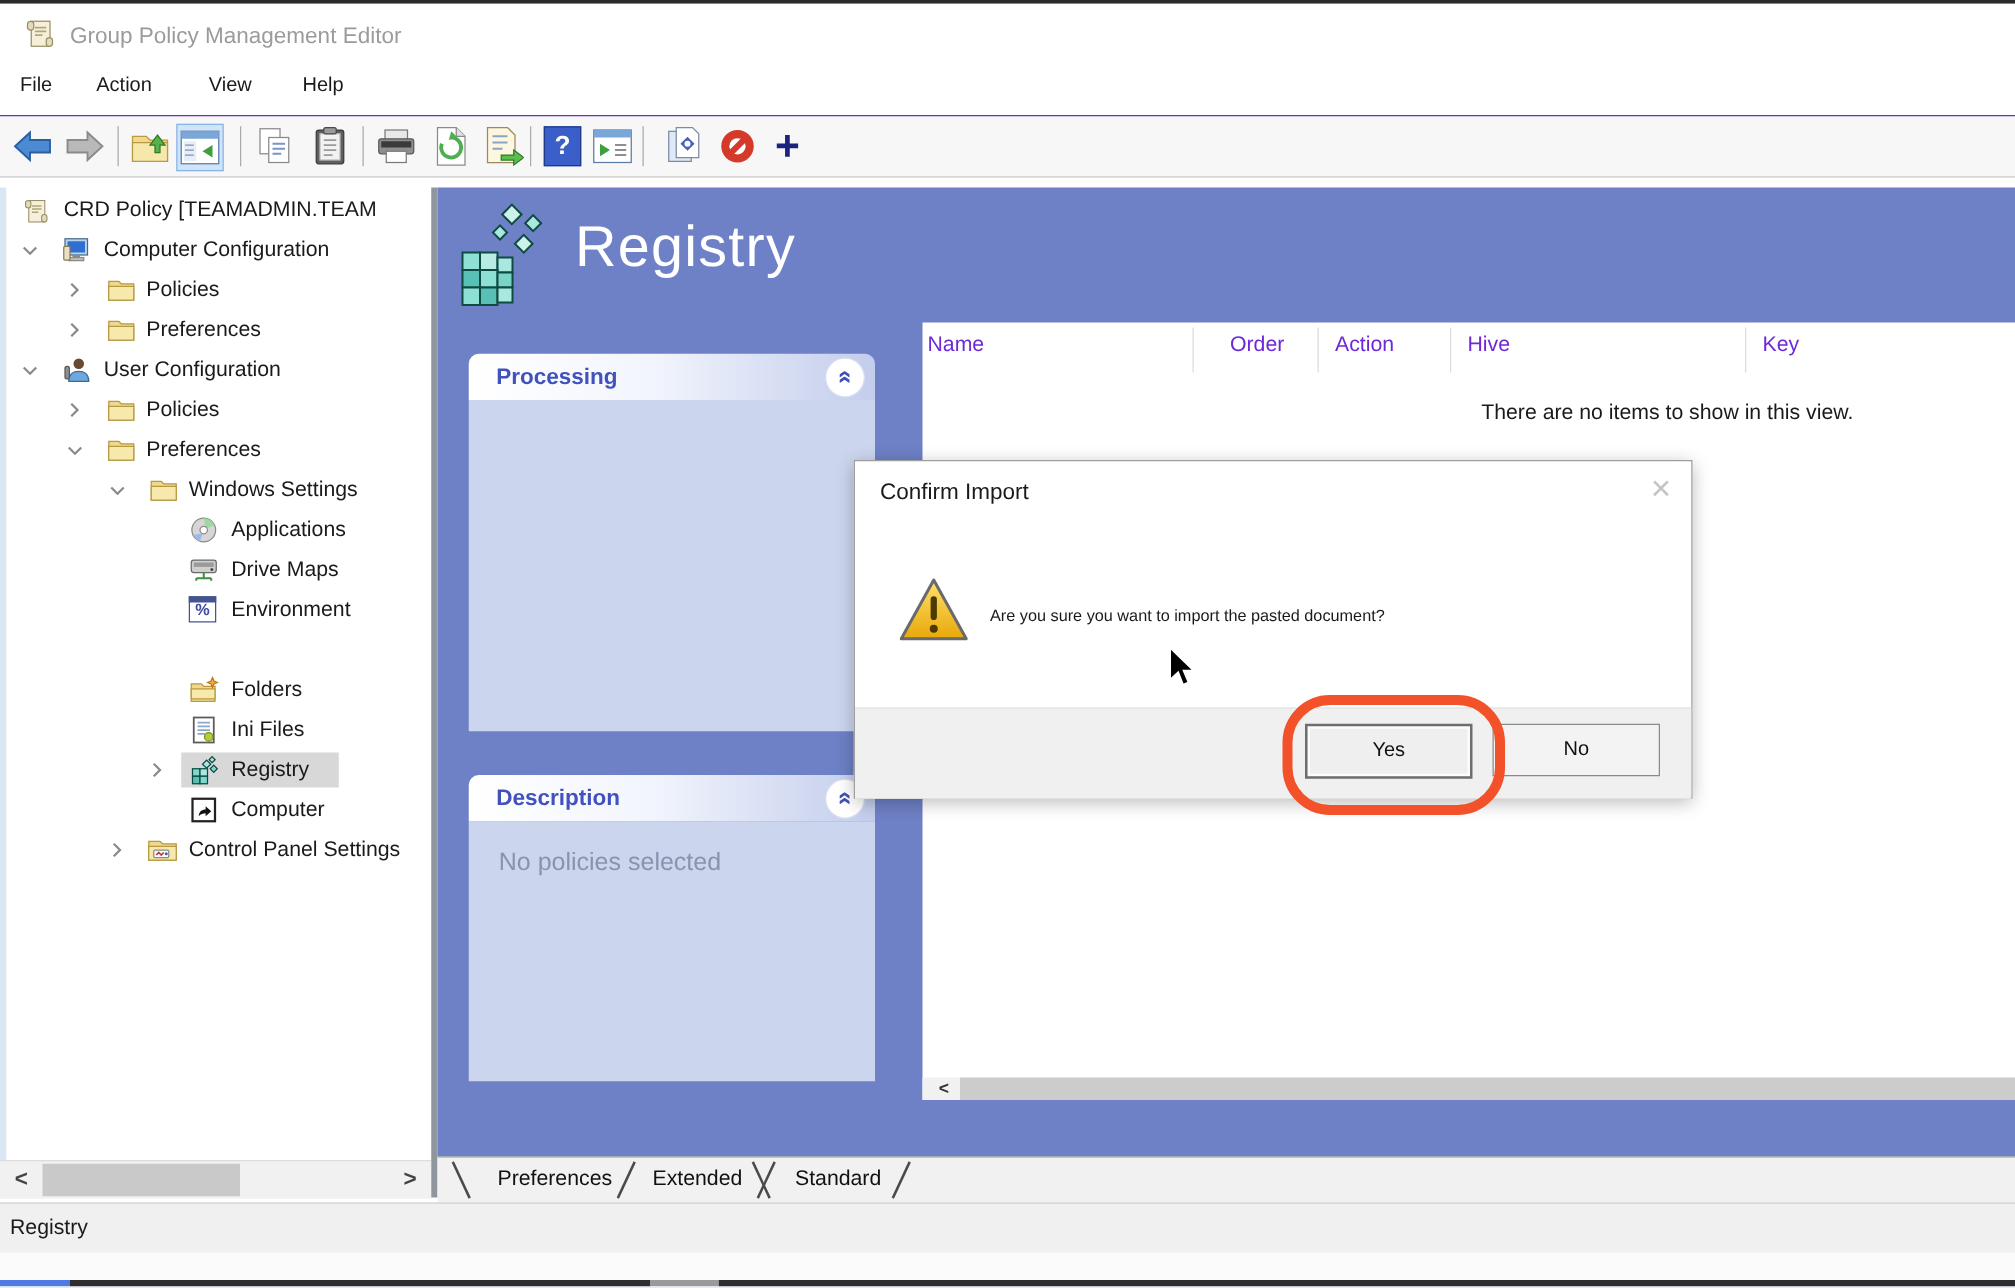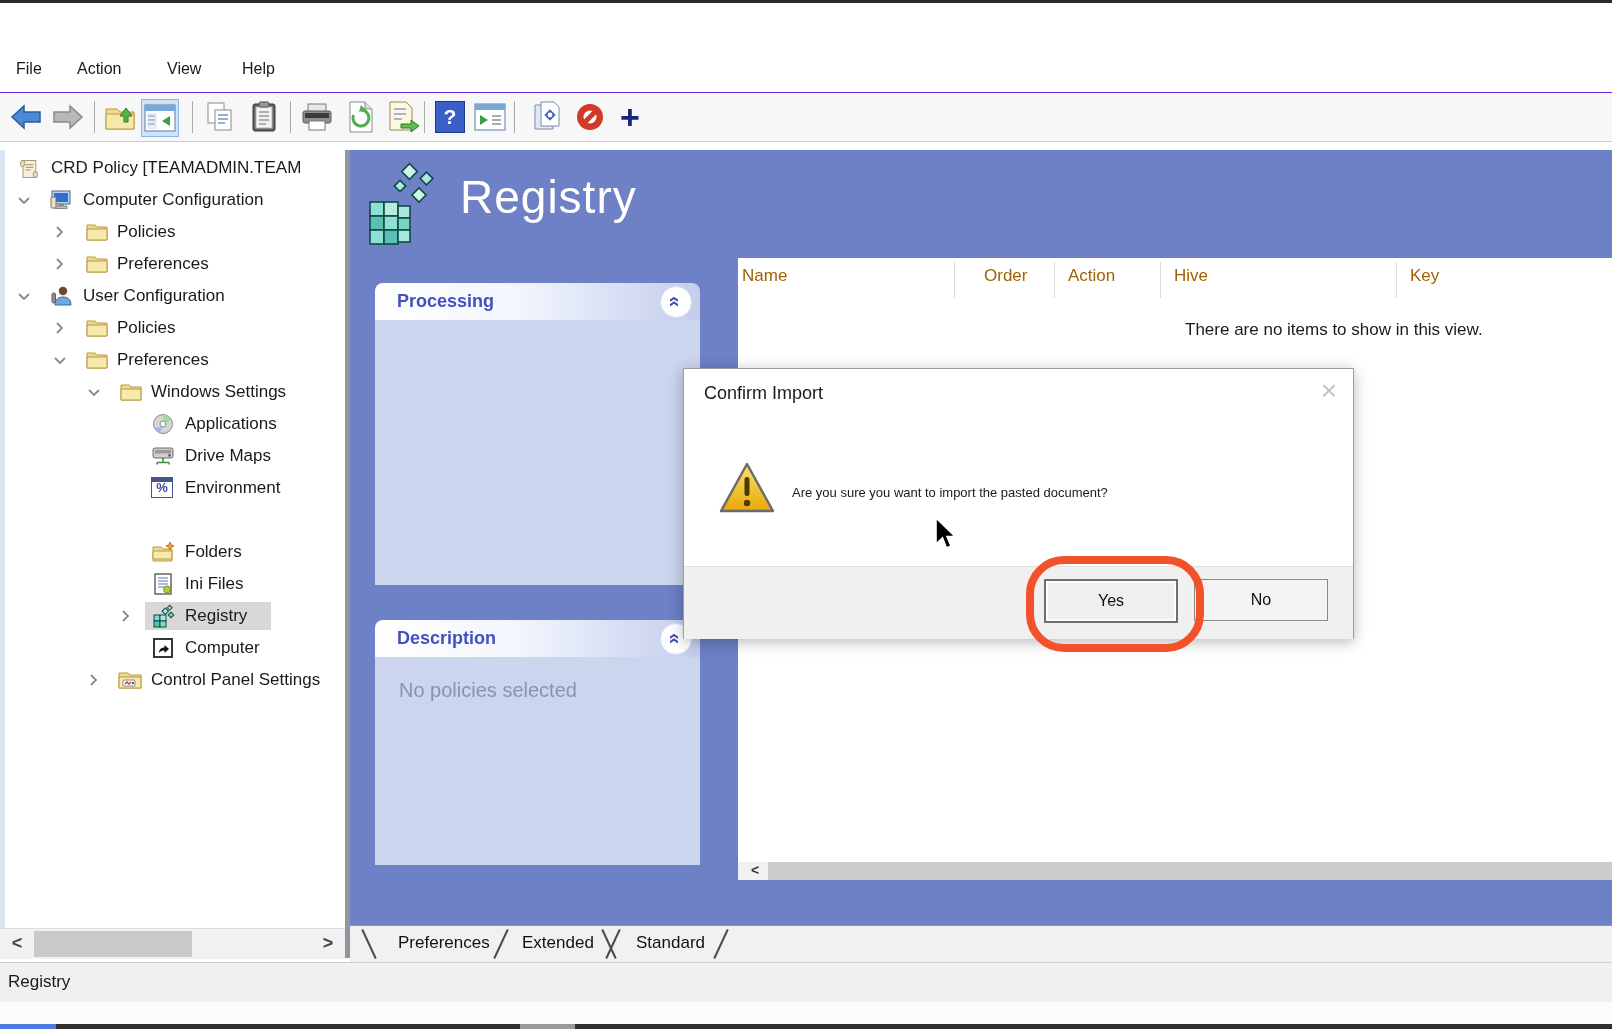--- a/index.html
+++ b/index.html
@@ -49,21 +49,21 @@
   .paneltitle{position:absolute;left:22px;top:8px;font-size:18px;font-weight:bold;color:#4152bf;}
   .panelbody{position:absolute;left:0;top:37px;width:100%;background:#ccd5ee;}
   .chevcircle{position:absolute;right:8px;top:3px;width:30px;height:30px;border-radius:50%;background:#ffffff;
     border:1px solid #d8ddf2;color:#3f51b5;font-size:20px;font-weight:bold;
     display:flex;align-items:center;justify-content:center;}
   .chevglyph{transform:rotate(90deg);display:inline-block;margin-top:-2px;}
   .descbody-text{position:absolute;left:24px;top:22px;font-size:20px;color:#8a93ab;}
 
   
   .listview{left:738px;top:258px;width:874px;height:622px;background:#ffffff;}
-  .colhead{position:absolute;top:8px;font-size:17px;color:#a16207;}
+  .colhead{position:absolute;top:8px;font-size:17px;color:#6d28d9;}
   .colsep{position:absolute;top:4px;width:1px;height:36px;background:#dcdcdc;}
   .emptytext{position:absolute;font-size:17px;color:#1a1a1a;}
   .listscroll{position:absolute;left:0;top:604px;width:874px;height:18px;background:#f1f1f1;}
   .listscroll .arrow{position:absolute;left:6px;top:0;width:22px;height:18px;line-height:16px;text-align:center;color:#333;font-weight:bold;font-size:14px;}
   .listscroll .thumb{position:absolute;left:30px;top:0;width:844px;height:18px;background:#cccccc;}
 
   
   .tabstrip{left:350px;top:925px;width:1262px;height:37px;background:#f1f1f1;border-top:1px solid #8f969e;}
   .tabline{position:absolute;top:2px;width:2px;height:32px;background:#4a4a4a;}
   .tablabel{position:absolute;top:7px;font-size:17px;color:#111;}
@@ -86,20 +86,29 @@
   .btn-no{left:510px;width:132px;background:#f3f3f3;border:1px solid #8a8a8a;}
   .ring{left:1026px;top:556px;width:162px;height:80px;border:8px solid #f3512a;border-radius:38px;background:transparent;}
 </style>
 </head>
 <body>
 
 <div class="screen">
 
   <div class="abs topline"></div>
 
+  <div class="abs titlebar">
+    <svg class="abs" style="left:18px;top:10px" width="28" height="28" viewBox="0 0 28 28">
+      <rect x="7" y="4" width="15" height="20" fill="#f6f0da" stroke="#9a9067"></rect>
+      <rect x="4" y="4" width="5" height="7" rx="2.5" fill="#e4dabc" stroke="#9a9067"></rect>
+      <rect x="19" y="17" width="5" height="7" rx="2.5" fill="#e4dabc" stroke="#9a9067"></rect>
+      <path d="M10 9 h9 M10 12 h9 M10 15 h6" stroke="#b0a67e" stroke-width="1.4"></path>
+    </svg>
+    <div class="abs apptitle">Group Policy Management Editor</div>
+  </div>
 
   <div class="abs menubar">
     <span class="abs menuitem" style="left:16px">File</span>
     <span class="abs menuitem" style="left:77px">Action</span>
     <span class="abs menuitem" style="left:167px">View</span>
     <span class="abs menuitem" style="left:242px">Help</span>
   </div>
 
   <div class="abs toolbar">
     <div class="abs tbtn" style="left:8px">

